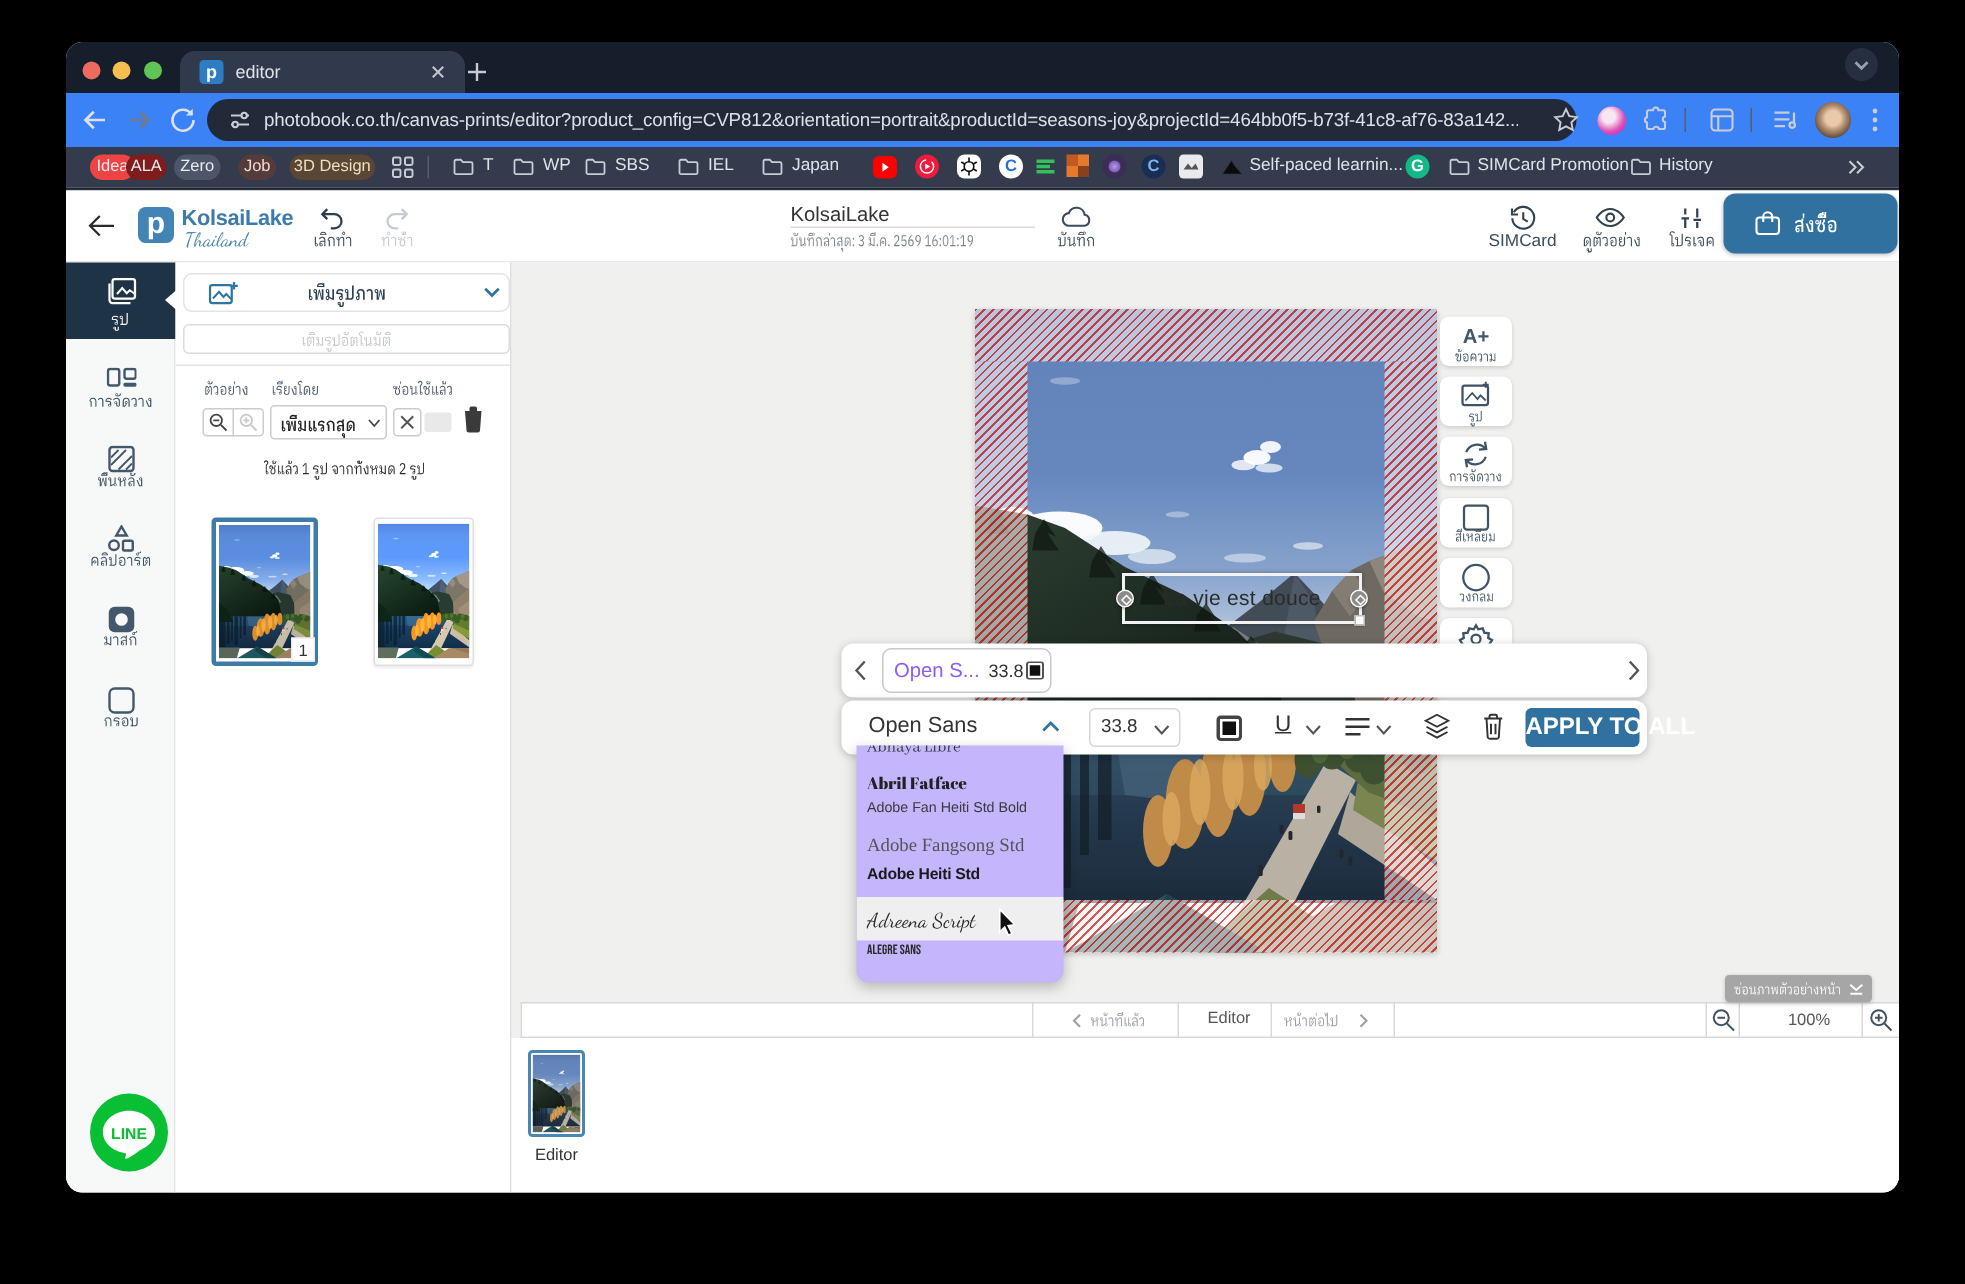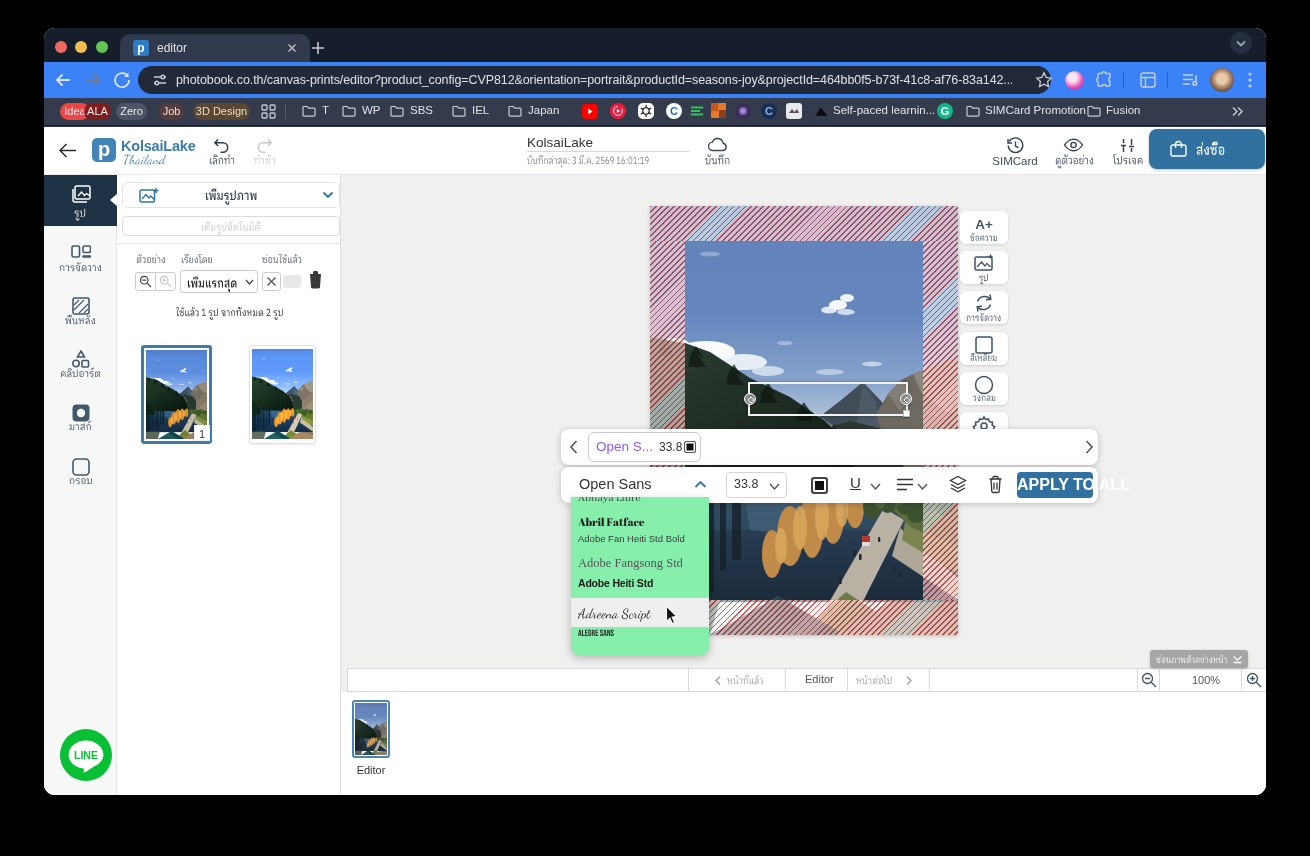--- a/index.html
+++ b/index.html
@@ -161,21 +161,21 @@
       </svg>
 <span class="abs" style="left:789px;top:6px">Self-paced learnin...</span>
 <div class="abs" style="left:893px;top:5px;width:16px;height:16px;border-radius:50%;background:#12b886;color:#fff;font-weight:bold;font-size:11px;text-align:center;line-height:16px">G</div>
 <svg class="abs" style="left:922px;top:7px" width="14" height="12" viewBox="0 0 14 12">
         <path d="M1 2.5a1 1 0 0 1 1-1h3.2l1.4 1.6H12a1 1 0 0 1 1 1v6a1 1 0 0 1-1 1H2a1 1 0 0 1-1-1z" stroke="#c7ccd6" stroke-width="1.2" fill="none"></path>
       </svg>
 <span class="abs" style="left:941px;top:6px">SIMCard Promotion</span>
 <svg class="abs" style="left:1043px;top:7px" width="14" height="12" viewBox="0 0 14 12">
         <path d="M1 2.5a1 1 0 0 1 1-1h3.2l1.4 1.6H12a1 1 0 0 1 1 1v6a1 1 0 0 1-1 1H2a1 1 0 0 1-1-1z" stroke="#c7ccd6" stroke-width="1.2" fill="none"></path>
       </svg>
-<span class="abs" style="left:1062px;top:6px">Fusion</span>
+<span class="abs" style="left:1062px;top:6px">History</span>
 <svg class="abs" style="left:1186px;top:7px" width="14" height="13" viewBox="0 0 14 13">
         <path d="M3 2.5l4 4-4 4M8 2.5l4 4-4 4" stroke="#c7ccd6" stroke-width="1.4" fill="none"></path>
       </svg>
 </div>
 <div class="appshadow"></div>
 <div class="apph">
 <svg class="abs" style="left:14px;top:15px" width="19" height="17" viewBox="0 0 19 17">
         <path d="M18 8.5H2M8.5 2L2 8.5 8.5 15" stroke="#2b2b2b" stroke-width="1.5" fill="none"></path>
       </svg>
 <div class="abs" style="left:48px;top:11px;width:24px;height:24px;border-radius:5px;background:#4284b5;color:#fff;font-size:20px;font-weight:bold;text-align:center;line-height:22px">p</div>
@@ -490,20 +490,21 @@
       </svg>
 <div class="abs" style="left:606px;top:31px;width:308px;height:429px;box-shadow:0 1px 4px rgba(0,0,0,.2)">
 <svg width="308" height="429" viewBox="0 0 308 429" style="position:absolute;left:0;top:0">
           <use href="#photo"></use>
         </svg>
 <div class="abs" style="left:0;top:0;width:308px;height:35px;background:repeating-linear-gradient(135deg, rgba(213,48,45,.8) 0 1.2px, rgba(255,255,255,.58) 1.2px 4.2px)"></div>
 <div class="abs" style="left:0;top:394px;width:308px;height:35px;background:repeating-linear-gradient(135deg, rgba(213,48,45,.8) 0 1.2px, rgba(255,255,255,.58) 1.2px 4.2px)"></div>
 <div class="abs" style="left:0;top:35px;width:35px;height:359px;background:repeating-linear-gradient(135deg, rgba(213,48,45,.8) 0 1.2px, rgba(255,255,255,.58) 1.2px 4.2px)"></div>
 <div class="abs" style="left:273px;top:35px;width:35px;height:359px;background:repeating-linear-gradient(135deg, rgba(213,48,45,.8) 0 1.2px, rgba(255,255,255,.58) 1.2px 4.2px)"></div>
 <div class="abs" style="left:98px;top:176px;width:160px;height:34px;border:2px solid #f2f2f2;box-shadow:0 0 3px rgba(0,0,0,.35)"></div>
+<div class="abs" style="left:98px;top:176px;width:160px;height:34px;font-size:14px;color:#2b2b2b;text-align:center;line-height:33px;letter-spacing:.2px">La vie est douce</div>
 <div class="abs" style="left:93.5px;top:187px;width:12px;height:12px;border-radius:50%;background:#8b8b8b;border:1px solid #fff;box-shadow:0 1px 2px rgba(0,0,0,.3)"></div>
 <svg class="abs" style="left:96.5px;top:190px" width="8" height="8" viewBox="0 0 8 8">
           <path d="M4 1L7 4L4 7L1 4z" fill="none" stroke="#fff" stroke-width="1"></path>
         </svg>
 <div class="abs" style="left:249.5px;top:187px;width:12px;height:12px;border-radius:50%;background:#8b8b8b;border:1px solid #fff;box-shadow:0 1px 2px rgba(0,0,0,.3)"></div>
 <svg class="abs" style="left:252.5px;top:190px" width="8" height="8" viewBox="0 0 8 8">
           <path d="M4 1L7 4L4 7L1 4z" fill="none" stroke="#fff" stroke-width="1"></path>
         </svg>
 <div class="abs" style="left:252.5px;top:203.5px;width:7px;height:7px;background:#fff;border:1px solid #bbb;box-shadow:0 1px 1px rgba(0,0,0,.3)"></div>
 </div>
@@ -595,21 +596,21 @@
           <path d="M9 1.5l7.5 4L9 9.5l-7.5-4z"></path>
           <path d="M2 9.5l7 3.8 7-3.8M2 13l7 3.8 7-3.8"></path>
         </g>
       </svg>
 <svg class="abs" style="left:944px;top:300px" width="15" height="19" viewBox="0 0 15 19">
         <g fill="none" stroke="#333" stroke-width="1.3">
           <path d="M1.5 4h12M5 4V2.5A1 1 0 0 1 6 1.5h3a1 1 0 0 1 1 1V4M3 4l.8 12.5a1.5 1.5 0 0 0 1.5 1h4.4a1.5 1.5 0 0 0 1.5-1L12 4M6 7.5v7M9 7.5v7"></path>
         </g>
       </svg>
 <div class="abs" style="left:973px;top:297px;width:76px;height:26px;border-radius:4px;background:#30719f;color:#fff;font-size:16px;font-weight:bold;text-align:center;line-height:26px;white-space:nowrap">APPLY TO ALL</div>
-<div class="abs" style="left:527px;top:322px;width:138px;height:158px;background:#86efac;border-radius:0 0 8px 8px;box-shadow:0 3px 9px rgba(0,0,0,.25);overflow:hidden">
+<div class="abs" style="left:527px;top:322px;width:138px;height:158px;background:#c4b5fd;border-radius:0 0 8px 8px;box-shadow:0 3px 9px rgba(0,0,0,.25);overflow:hidden">
 <div class="abs" style="left:0;top:101px;width:138px;height:29px;background:#efefef"></div>
 <svg class="abs" style="left:7px;top:-7px;overflow:visible" width="65" height="18">
           <path transform="translate(0,11)" d="M6.9 0.0Q6.9 -0.2 6.7 -0.3Q6.6 -0.3 6.6 -0.3H6.2L3.6 -6.7H3.2L0.7 -0.3H0.0V0.0H2.0Q2.0 -0.2 1.8 -0.3Q1.8 -0.3 1.7 -0.3H1.2L2.0 -2.5H4.3L5.2 -0.3H4.5V0.0ZM4.2 -2.8H2.1L3.2 -5.5Z M10.3 0.1Q11.3 0.1 12.0 -0.6Q12.6 -1.3 12.6 -2.4Q12.6 -3.7 11.9 -4.4Q11.4 -4.9 10.7 -4.9Q9.5 -4.9 9.0 -3.8Q8.9 -3.7 8.9 -3.6V-7.3H7.2V-7.0H8.0V-1.0Q8.0 -0.4 7.7 -0.3Q7.6 -0.3 7.2 -0.3V0.0H8.6L8.7 -0.7Q9.2 0.0 10.2 0.1Q10.2 0.1 10.3 0.1ZM10.3 -4.4Q11.3 -4.4 11.5 -3.3Q11.7 -2.9 11.7 -2.4Q11.7 -0.8 10.8 -0.3Q10.5 -0.2 10.2 -0.2Q9.4 -0.2 9.0 -1.1Q8.8 -1.5 8.8 -2.2Q8.8 -3.5 9.5 -4.1Q9.9 -4.4 10.3 -4.4Z M15.7 -0.3H15.1V-2.7Q15.1 -3.7 15.8 -4.2Q16.1 -4.4 16.4 -4.4Q17.1 -4.4 17.4 -3.7Q17.5 -3.4 17.5 -3.1V-1.0Q17.5 -0.4 17.2 -0.3Q17.1 -0.3 16.7 -0.3V0.0H19.2Q19.2 -0.2 19.0 -0.3Q19.0 -0.3 18.9 -0.3H18.3V-3.1Q18.3 -4.3 17.5 -4.7Q17.2 -4.9 16.9 -4.9Q16.0 -4.9 15.5 -4.3Q15.2 -4.0 15.1 -3.7V-7.3H13.4V-7.0H14.3V-1.0Q14.3 -0.4 14.0 -0.3Q13.8 -0.3 13.4 -0.3V0.0H15.9Q15.9 -0.2 15.8 -0.3Q15.7 -0.3 15.7 -0.3Z M23.9 0.1Q24.7 0.1 24.8 -0.9Q24.8 -1.0 24.8 -1.1L24.5 -1.1Q24.5 -0.2 24.1 -0.2Q23.8 -0.3 23.8 -0.8V-3.2Q23.8 -4.8 22.2 -4.9Q22.1 -4.9 22.0 -4.9Q20.7 -4.9 20.3 -4.3Q20.2 -4.1 20.2 -3.9Q20.2 -3.6 20.5 -3.5Q20.6 -3.5 20.6 -3.5Q20.9 -3.5 21.0 -3.8Q21.1 -4.2 21.2 -4.3Q21.4 -4.6 21.9 -4.6Q22.9 -4.5 23.0 -3.4V-2.7Q20.3 -2.7 19.9 -1.6Q19.9 -1.4 19.9 -1.2Q19.9 -0.3 20.6 -0.0Q20.9 0.1 21.3 0.1Q22.1 0.1 22.6 -0.4Q22.8 -0.7 22.9 -0.9Q23.1 0.1 23.9 0.1ZM21.6 -0.3Q20.9 -0.3 20.8 -1.0Q20.8 -1.2 20.8 -1.4Q20.8 -2.1 21.6 -2.3Q22.1 -2.4 23.0 -2.4V-1.5Q22.8 -0.8 22.1 -0.4Q21.9 -0.3 21.6 -0.3Z M26.0 1.8Q25.9 1.8 25.8 1.5Q25.7 1.2 25.5 1.1Q25.4 1.0 25.3 1.0Q24.9 1.0 24.9 1.3Q24.9 1.4 24.9 1.4Q24.9 1.9 25.4 2.0Q25.6 2.1 25.8 2.1Q26.7 2.1 27.4 1.0Q27.6 0.6 27.9 0.0L29.6 -4.1Q29.7 -4.4 29.8 -4.5Q29.9 -4.5 30.0 -4.5Q30.2 -4.5 30.2 -4.6Q30.3 -4.7 30.3 -4.8H28.6V-4.5H29.4L27.9 -0.9L26.4 -4.5H27.2V-4.8H25.0V-4.5H25.5L27.5 0.0Q26.9 1.5 26.4 1.7Q26.2 1.8 26.0 1.8Z M34.7 0.1Q35.6 0.1 35.7 -0.9Q35.7 -1.0 35.7 -1.1L35.4 -1.1Q35.3 -0.2 34.9 -0.2Q34.7 -0.3 34.6 -0.8V-3.2Q34.6 -4.8 33.0 -4.9Q32.9 -4.9 32.8 -4.9Q31.6 -4.9 31.2 -4.3Q31.0 -4.1 31.0 -3.9Q31.0 -3.6 31.3 -3.5Q31.4 -3.5 31.5 -3.5Q31.7 -3.5 31.8 -3.8Q32.0 -4.2 32.1 -4.3Q32.3 -4.6 32.7 -4.6Q33.8 -4.5 33.8 -3.4V-2.7Q31.2 -2.7 30.8 -1.6Q30.7 -1.4 30.7 -1.2Q30.7 -0.3 31.5 -0.0Q31.8 0.1 32.1 0.1Q32.9 0.1 33.5 -0.4Q33.7 -0.7 33.8 -0.9Q33.9 0.1 34.7 0.1ZM32.5 -0.3Q31.8 -0.3 31.6 -1.0Q31.6 -1.2 31.6 -1.4Q31.6 -2.1 32.5 -2.3Q32.9 -2.4 33.8 -2.4V-1.5Q33.6 -0.8 33.0 -0.4Q32.7 -0.3 32.5 -0.3Z M43.3 0.0 43.3 -2.2H43.1L42.9 -1.5Q42.7 -0.5 42.0 -0.3Q41.9 -0.3 41.8 -0.3H40.2V-6.4H41.2V-6.7H38.4V-6.4H39.3V-0.3H38.4V0.0Z M46.1 -0.3H45.5V-4.8H43.8V-4.5H44.7V-1.0Q44.7 -0.4 44.3 -0.3Q44.2 -0.3 43.8 -0.3V0.0H46.4Q46.4 -0.2 46.2 -0.3Q46.2 -0.3 46.1 -0.3ZM45.7 -6.4Q45.7 -6.8 45.3 -7.0Q45.2 -7.0 45.1 -7.0Q44.7 -7.0 44.5 -6.7Q44.5 -6.5 44.5 -6.4Q44.5 -6.0 44.8 -5.8Q44.9 -5.8 45.1 -5.8Q45.5 -5.8 45.6 -6.2Q45.7 -6.3 45.7 -6.4Z M50.2 0.1Q51.1 0.1 51.8 -0.6Q52.4 -1.3 52.4 -2.4Q52.4 -3.7 51.8 -4.4Q51.3 -4.9 50.5 -4.9Q49.3 -4.9 48.8 -3.8Q48.7 -3.7 48.7 -3.6V-7.3H47.0V-7.0H47.9V-1.0Q47.9 -0.4 47.6 -0.3Q47.4 -0.3 47.0 -0.3V0.0H48.4L48.5 -0.7Q49.0 0.0 50.0 0.1Q50.1 0.1 50.2 0.1ZM50.2 -4.4Q51.1 -4.4 51.4 -3.3Q51.5 -2.9 51.5 -2.4Q51.5 -0.8 50.6 -0.3Q50.4 -0.2 50.0 -0.2Q49.2 -0.2 48.9 -1.1Q48.7 -1.5 48.7 -2.2Q48.7 -3.5 49.4 -4.1Q49.7 -4.4 50.2 -4.4Z M55.7 -0.3H54.9V-2.5Q54.9 -3.5 55.6 -4.2Q55.8 -4.4 56.0 -4.4Q56.2 -4.4 56.3 -4.1Q56.5 -3.8 56.7 -3.8Q56.7 -3.7 56.8 -3.7Q57.1 -3.7 57.2 -4.1Q57.3 -4.1 57.3 -4.2Q57.3 -4.7 56.7 -4.8Q56.6 -4.8 56.5 -4.8Q55.8 -4.8 55.3 -4.3Q55.1 -4.0 54.9 -3.7L54.9 -4.8H53.3V-4.5H54.1V-1.0Q54.1 -0.4 53.8 -0.3Q53.6 -0.3 53.3 -0.3V0.0H56.0Q56.0 -0.2 55.9 -0.3Q55.8 -0.3 55.7 -0.3Z M60.1 -4.6Q60.9 -4.6 61.1 -3.9Q61.2 -3.7 61.2 -3.5Q61.2 -2.9 60.7 -2.8Q60.4 -2.7 59.9 -2.8L58.7 -2.8Q58.8 -4.1 59.6 -4.5Q59.8 -4.6 60.1 -4.6ZM62.1 -1.1 61.8 -1.2Q61.4 -0.3 60.5 -0.2Q60.4 -0.2 60.3 -0.2Q59.1 -0.2 58.8 -1.6Q58.7 -2.0 58.7 -2.5L60.1 -2.4Q61.4 -2.4 61.8 -2.7Q62.1 -2.9 62.1 -3.3Q62.1 -4.1 61.4 -4.6Q60.8 -4.9 60.1 -4.9Q58.7 -4.9 58.1 -3.7Q57.8 -3.1 57.8 -2.3Q57.8 -1.0 58.8 -0.3Q59.4 0.1 60.1 0.1Q61.3 0.1 61.9 -0.8Q62.0 -0.9 62.1 -1.1Z" fill="#3a3a3a"></path>
         </svg>
 <svg class="abs" style="left:7px;top:17.8px;overflow:visible" width="69" height="18">
           <path transform="translate(0,11)" d="M4.8 -0.2 3.9 -2.6H1.8L0.9 -0.2H1.7V0.0H0.1V-0.2H0.6L3.4 -7.8H4.3L7.1 -0.2H7.6V0.0H4.0V-0.2ZM2.9 -5.7 1.9 -2.8H3.9Z M10.4 -3.4V-1.3Q10.4 -0.9 10.6 -0.5Q10.8 -0.2 11.1 -0.2Q11.5 -0.2 11.6 -0.7Q11.8 -1.2 11.8 -2.4V-3.0Q11.8 -4.1 11.6 -4.5Q11.5 -4.9 11.2 -4.9Q10.9 -4.9 10.6 -4.5Q10.4 -4.1 10.4 -3.4ZM10.4 -8.2V-4.4Q10.8 -5.3 11.8 -5.3Q13.9 -5.3 13.9 -2.6Q13.9 -1.2 13.3 -0.6Q12.7 0.1 11.6 0.1Q11.0 0.1 10.7 -0.1Q10.4 -0.2 10.3 -0.6L10.3 0.0H7.7V-0.2H8.3V-8.1H7.7V-8.2Z M17.9 -4.9Q17.5 -4.9 17.2 -4.4Q16.9 -3.9 16.9 -3.1V-0.2H17.6V0.0H14.2V-0.2H14.8V-5.0H14.2V-5.2H16.9V-4.2Q17.0 -4.7 17.4 -5.0Q17.8 -5.3 18.3 -5.3Q18.9 -5.3 19.2 -5.1Q19.5 -4.8 19.5 -4.2Q19.5 -3.7 19.3 -3.4Q19.0 -3.1 18.5 -3.1Q18.0 -3.1 17.8 -3.5Q17.5 -3.8 17.7 -4.4H18.1Q18.4 -4.9 17.9 -4.9Z M21.3 -6.0Q20.7 -6.0 20.4 -6.3Q20.2 -6.6 20.2 -7.0Q20.2 -7.5 20.5 -7.8Q20.7 -8.0 21.3 -8.0Q21.8 -8.0 22.1 -7.8Q22.4 -7.5 22.4 -7.0Q22.4 -6.6 22.1 -6.3Q21.9 -6.0 21.3 -6.0ZM19.6 -5.2H22.3V-0.2H22.9V0.0H19.7V-0.2H20.3V-5.0H19.6Z M23.1 -8.2H25.8V-0.2H26.4V0.0H23.1V-0.2H23.7V-8.1H23.1Z M28.7 -7.7H34.4L34.6 -5.4H34.4Q33.9 -6.6 33.4 -7.0Q32.9 -7.5 31.8 -7.5H31.5V-3.9H32.0Q32.5 -3.9 32.9 -4.3Q33.2 -4.7 33.4 -5.3H33.5V-2.1H33.4Q33.2 -2.9 32.9 -3.2Q32.5 -3.6 32.0 -3.6H31.5V-0.2H32.9V0.0H28.7V-0.2H29.4V-7.5H28.7Z M37.8 -2.6H38.1V-3.4Q38.1 -4.5 38.0 -4.8Q37.8 -5.2 37.5 -5.2Q37.3 -5.2 37.2 -5.1Q37.0 -5.0 37.0 -4.8Q37.0 -4.6 37.1 -4.4H37.3Q37.4 -4.2 37.4 -3.9Q37.4 -3.6 37.1 -3.3Q36.9 -3.1 36.5 -3.1Q35.5 -3.1 35.5 -4.0Q35.5 -5.3 37.8 -5.3Q39.1 -5.3 39.6 -4.9Q40.1 -4.5 40.1 -3.3V-1.0Q40.1 -0.5 40.4 -0.5Q40.8 -0.5 40.9 -1.6L41.0 -1.6Q41.0 -0.6 40.7 -0.3Q40.4 0.1 39.6 0.1Q38.3 0.1 38.1 -0.7Q38.0 -0.3 37.7 -0.1Q37.4 0.1 36.8 0.1Q35.2 0.1 35.2 -1.2Q35.2 -2.0 35.8 -2.3Q36.5 -2.6 37.8 -2.6ZM38.1 -1.4V-2.4H38.0Q37.3 -2.4 37.3 -1.4V-1.2Q37.3 -0.7 37.4 -0.5Q37.4 -0.3 37.6 -0.3Q37.8 -0.3 37.9 -0.6Q38.1 -0.9 38.1 -1.4Z M41.7 -1.6V-5.0H41.1V-5.2H41.7V-6.7L43.7 -7.2V-5.2H45.2V-5.0H43.7V-1.3Q43.7 -0.8 43.9 -0.6Q44.0 -0.3 44.3 -0.3Q44.6 -0.3 44.9 -0.7Q45.1 -1.0 45.2 -1.6L45.4 -1.5Q45.3 -0.8 44.9 -0.3Q44.5 0.1 43.6 0.1Q42.7 0.1 42.2 -0.3Q41.7 -0.6 41.7 -1.6Z M48.8 -8.3Q48.4 -8.3 48.3 -8.0Q48.1 -7.7 48.1 -7.0V-5.2H49.6V-5.0H48.1V-0.2H49.5V0.0H45.5V-0.2H46.1V-5.0H45.5V-5.2H46.1V-5.3Q46.1 -6.9 46.7 -7.7Q47.3 -8.5 48.7 -8.5Q49.7 -8.5 50.1 -8.1Q50.5 -7.8 50.5 -7.3Q50.5 -6.8 50.2 -6.6Q50.0 -6.3 49.5 -6.3Q49.1 -6.3 48.9 -6.5Q48.7 -6.7 48.7 -7.0Q48.7 -7.3 48.7 -7.6H49.2Q49.4 -8.3 48.8 -8.3Z M52.3 -2.6H52.7V-3.4Q52.7 -4.5 52.5 -4.8Q52.4 -5.2 52.1 -5.2Q51.9 -5.2 51.7 -5.1Q51.6 -5.0 51.6 -4.8Q51.6 -4.6 51.6 -4.4H51.9Q52.0 -4.2 52.0 -3.9Q52.0 -3.6 51.7 -3.3Q51.5 -3.1 51.0 -3.1Q50.1 -3.1 50.1 -4.0Q50.1 -5.3 52.4 -5.3Q53.7 -5.3 54.2 -4.9Q54.7 -4.5 54.7 -3.3V-1.0Q54.7 -0.5 55.0 -0.5Q55.4 -0.5 55.5 -1.6L55.6 -1.6Q55.6 -0.6 55.3 -0.3Q54.9 0.1 54.2 0.1Q52.9 0.1 52.7 -0.7Q52.6 -0.3 52.3 -0.1Q52.0 0.1 51.4 0.1Q49.8 0.1 49.8 -1.2Q49.8 -2.0 50.4 -2.3Q51.1 -2.6 52.3 -2.6ZM52.7 -1.4V-2.4H52.6Q51.9 -2.4 51.9 -1.4V-1.2Q51.9 -0.7 52.0 -0.5Q52.0 -0.3 52.2 -0.3Q52.4 -0.3 52.5 -0.6Q52.7 -0.9 52.7 -1.4Z M58.8 -5.1Q58.3 -5.1 58.1 -4.6Q57.9 -4.1 57.9 -2.9V-2.3Q57.9 -1.2 58.2 -0.7Q58.4 -0.3 59.0 -0.3Q59.7 -0.3 60.1 -0.7Q60.5 -1.1 60.6 -1.7L60.8 -1.7Q60.6 -0.7 60.0 -0.3Q59.4 0.1 58.4 0.1Q57.2 0.1 56.5 -0.6Q55.8 -1.3 55.8 -2.6Q55.8 -3.9 56.6 -4.6Q57.3 -5.3 58.7 -5.3Q59.7 -5.3 60.2 -5.0Q60.7 -4.6 60.7 -4.0Q60.7 -3.4 60.5 -3.2Q60.2 -2.9 59.8 -2.9Q59.4 -2.9 59.1 -3.1Q58.9 -3.4 58.9 -3.8Q58.9 -4.0 58.9 -4.2H59.3Q59.3 -4.4 59.3 -4.6Q59.3 -5.1 58.8 -5.1Z M63.9 -5.3Q66.4 -5.3 66.3 -2.8H63.2V-2.4Q63.2 -1.3 63.5 -0.8Q63.8 -0.2 64.5 -0.2Q65.7 -0.2 66.1 -1.6L66.3 -1.6Q66.1 -0.8 65.6 -0.3Q65.0 0.1 63.9 0.1Q62.5 0.1 61.8 -0.6Q61.1 -1.4 61.1 -2.7Q61.1 -4.0 61.9 -4.7Q62.7 -5.3 63.9 -5.3ZM63.2 -3.1H64.4V-3.6Q64.4 -4.5 64.3 -4.8Q64.2 -5.1 63.8 -5.1Q63.5 -5.1 63.4 -4.8Q63.2 -4.4 63.2 -3.6Z" fill="#222"></path>
         </svg>
 <div class="abs" style="left:7px;top:36px;font-size:9.5px;color:#3a3a3a">Adobe Fan Heiti Std Bold</div>
 <div class="abs" style="left:7px;top:59px;font-size:12.5px;color:#555;font-family:'Liberation Serif',serif">Adobe Fangsong Std</div>
 <div class="abs" style="left:7px;top:80px;font-size:10.5px;color:#1a1a1a;font-weight:bold;letter-spacing:-.2px">Adobe Heiti Std</div>

